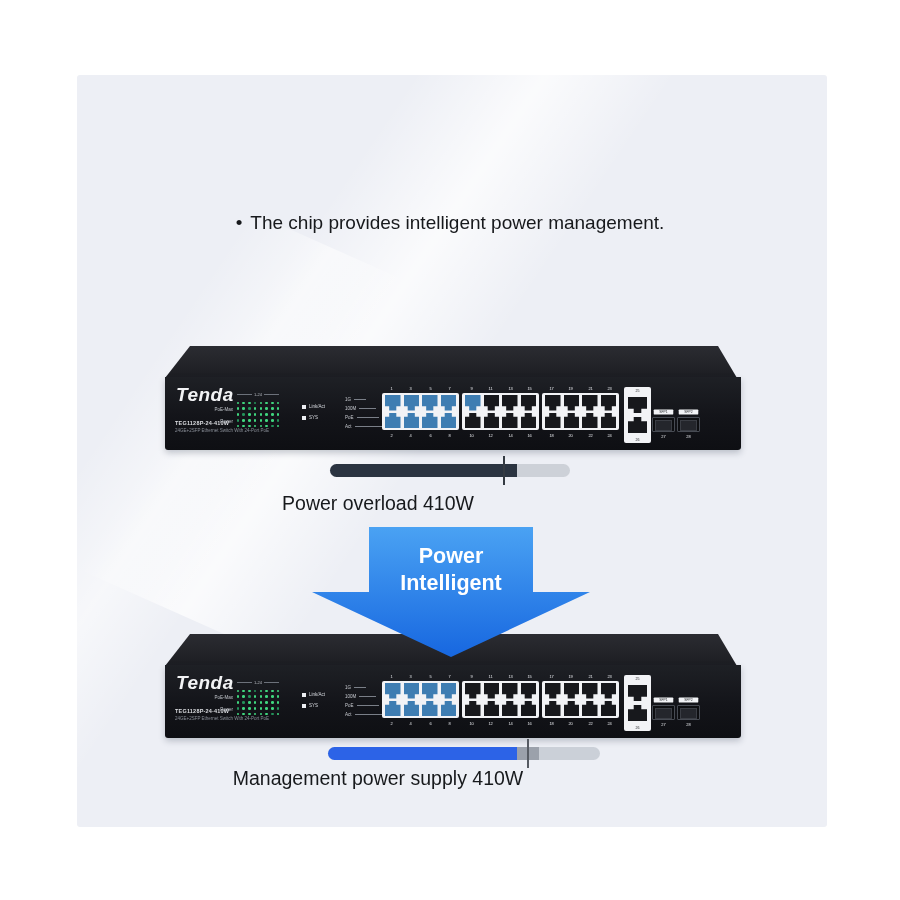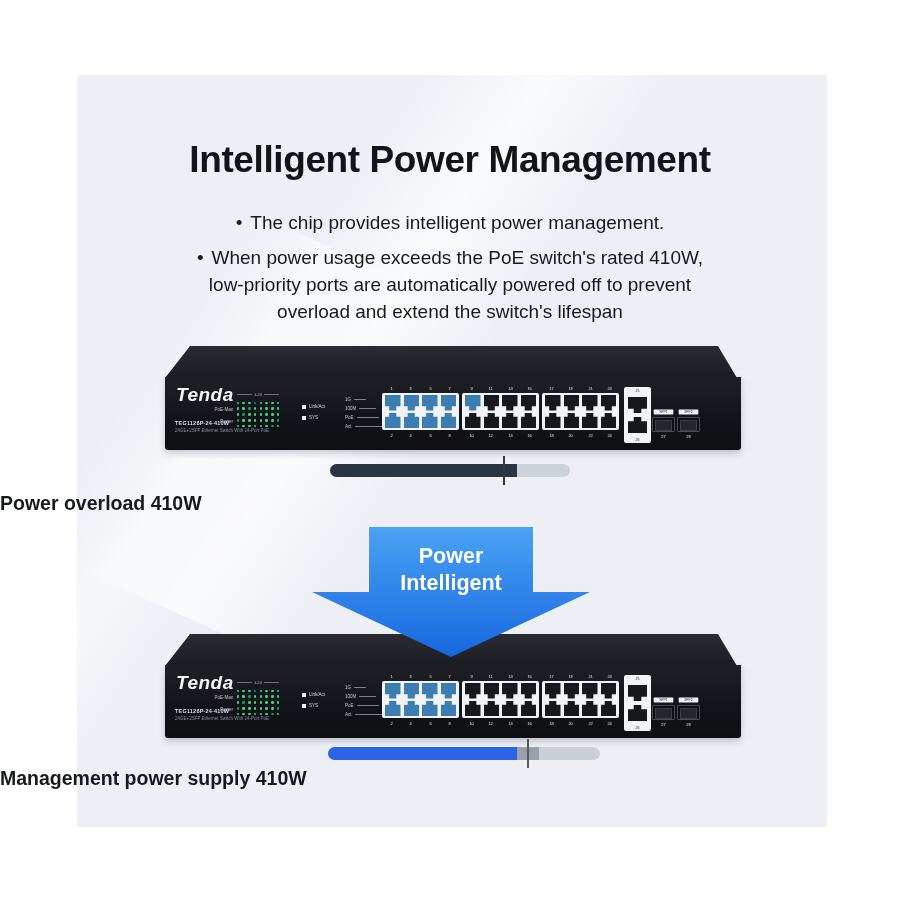--- a/index.html
+++ b/index.html
@@ -64,46 +64,40 @@
               line-height:6px;transform:scale(.85);}
   .sfp .cage{margin-top:2px;height:15px;background:#0d0e11;border:1px solid #474b53;border-radius:1px;
              box-sizing:border-box;}
   .sfp .cage .inner{margin:2px auto 0;width:15px;height:9px;background:#24262c;border:1px solid #3a3d44;}
   .sfp .snum{margin-top:1px;font-size:5px;color:#e4e6ea;transform:scale(.8);}
   
   .bar{position:absolute;height:13px;border-radius:7px;z-index:3;}
   .bar .fill{position:absolute;left:0;top:0;height:13px;border-radius:7px 0 0 7px;}
   .bar .mid{position:absolute;top:0;height:13px;}
   .bar .tick{position:absolute;top:-8px;width:2px;height:29px;}
-  .caption{position:absolute;left:0;width:756px;text-align:left;font-size:19.5px;
-           font-weight:700;color:#17191c;z-index:3;}
+  .caption{position:absolute;left:0;width:756px;text-align:center;font-size:19.5px;
+           font-weight:400;color:#17191c;z-index:3;}
   
   .arrow{position:absolute;left:312px;top:526px;width:278px;height:132px;z-index:5;}
   .arrow-text{position:absolute;left:312px;top:543px;width:278px;text-align:center;z-index:6;
               color:#ffffff;font-size:21.5px;line-height:27px;font-weight:700;}
 </style>
 </head>
 <body>
 
 <div id="stage">
   <div class="panel">
     <div class="swoosh1"></div>
     <div class="swoosh2"></div>
   </div>
 
-  <div class="title">Intelligent Power Management</div>
 
   <div class="bullets" id="bullets">
       <div class="bullet">
         <div><span class="mk">•</span><span>The chip provides intelligent power management.</span></div>
-      </div>
-      <div class="bullet">
-        <div><span class="mk">•</span><span>When power usage exceeds the PoE switch's rated 410W,</span></div>
-        <div><span>low-priority ports are automatically powered off to prevent</span></div>
-        <div><span>overload and extend the switch's lifespan</span></div>
       </div>
     </div>
 
   <div class="switch" id="sw-top" style="left:158px;top:344px;">
       <div class="sw-topface"></div>
       <div class="sw-face">
         <div class="sw-logo">Tenda</div>
         <div class="sw-model">TEG1128P-24-410W</div>
         <div class="sw-model-sub">24GE+2SFP Ethernet Switch With 24-Port PoE</div>
         <div class="sw-matrix-cap">1-24</div>

